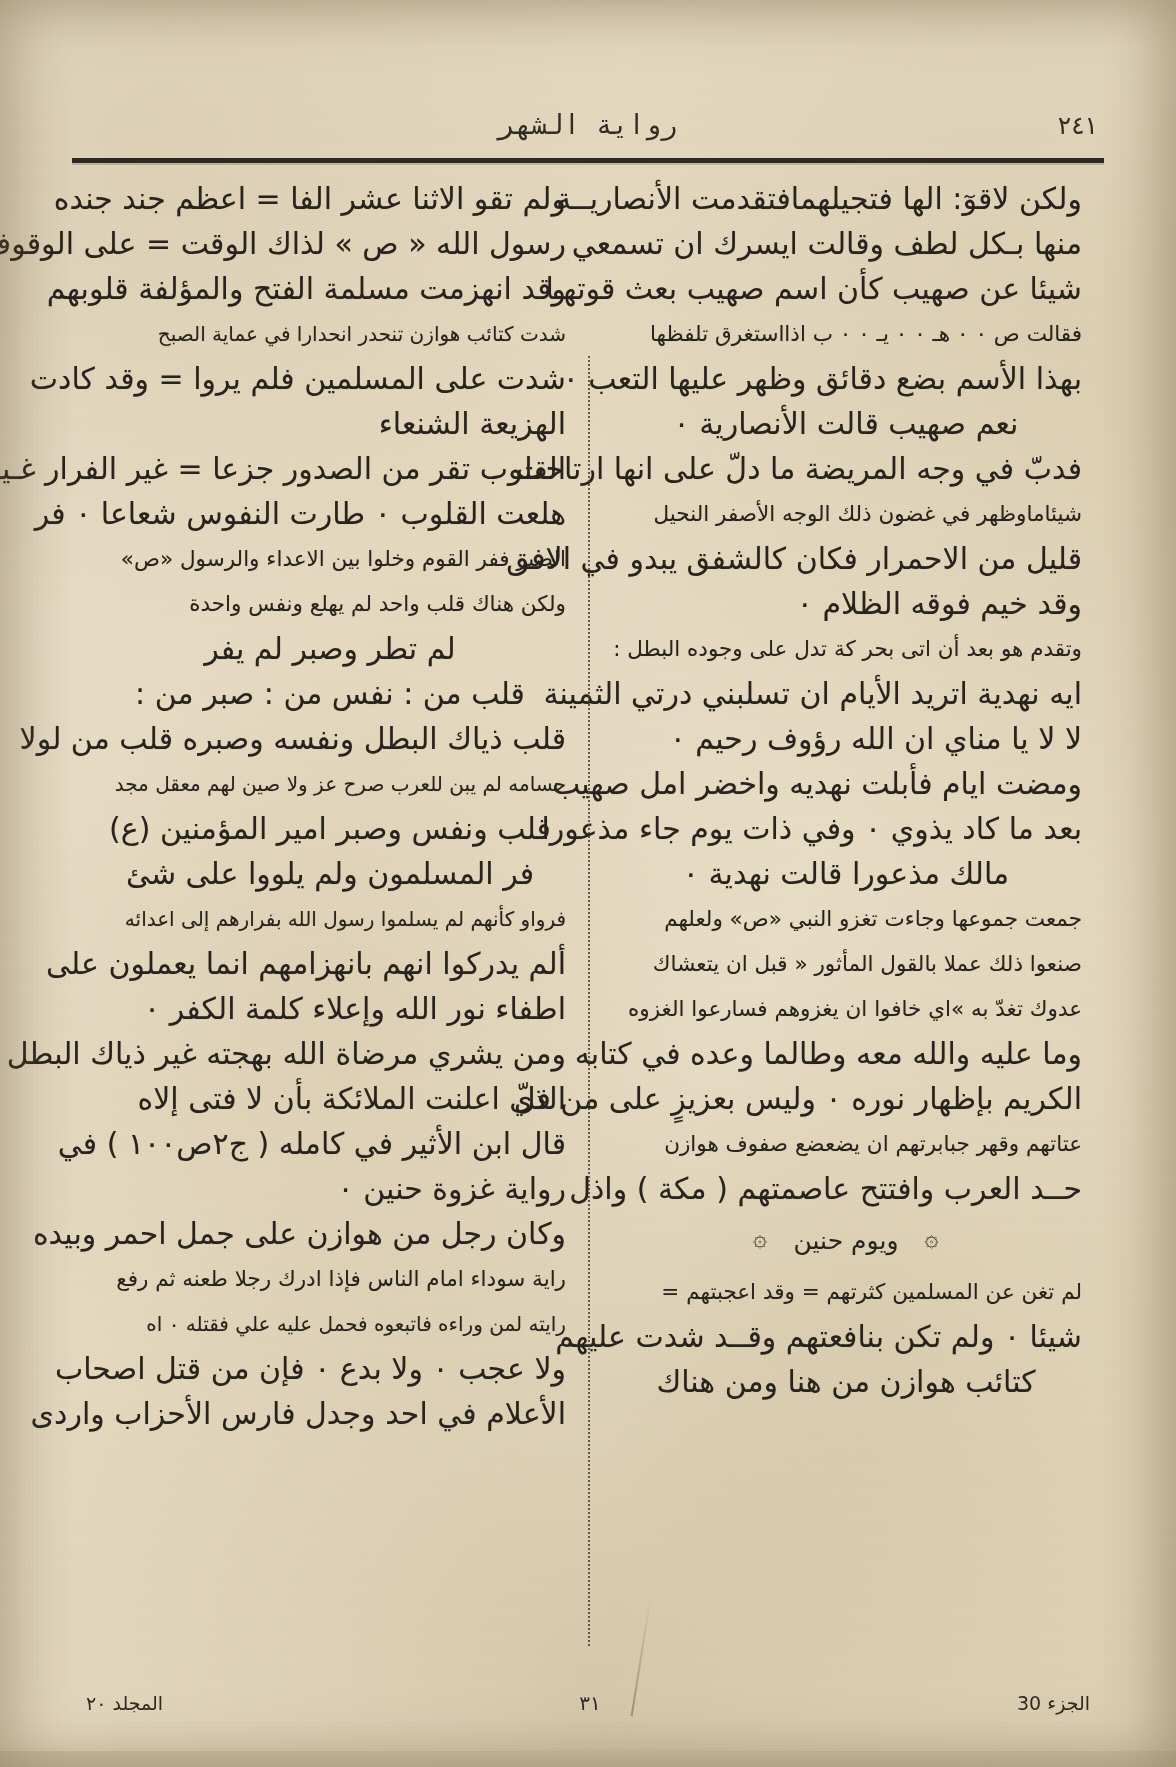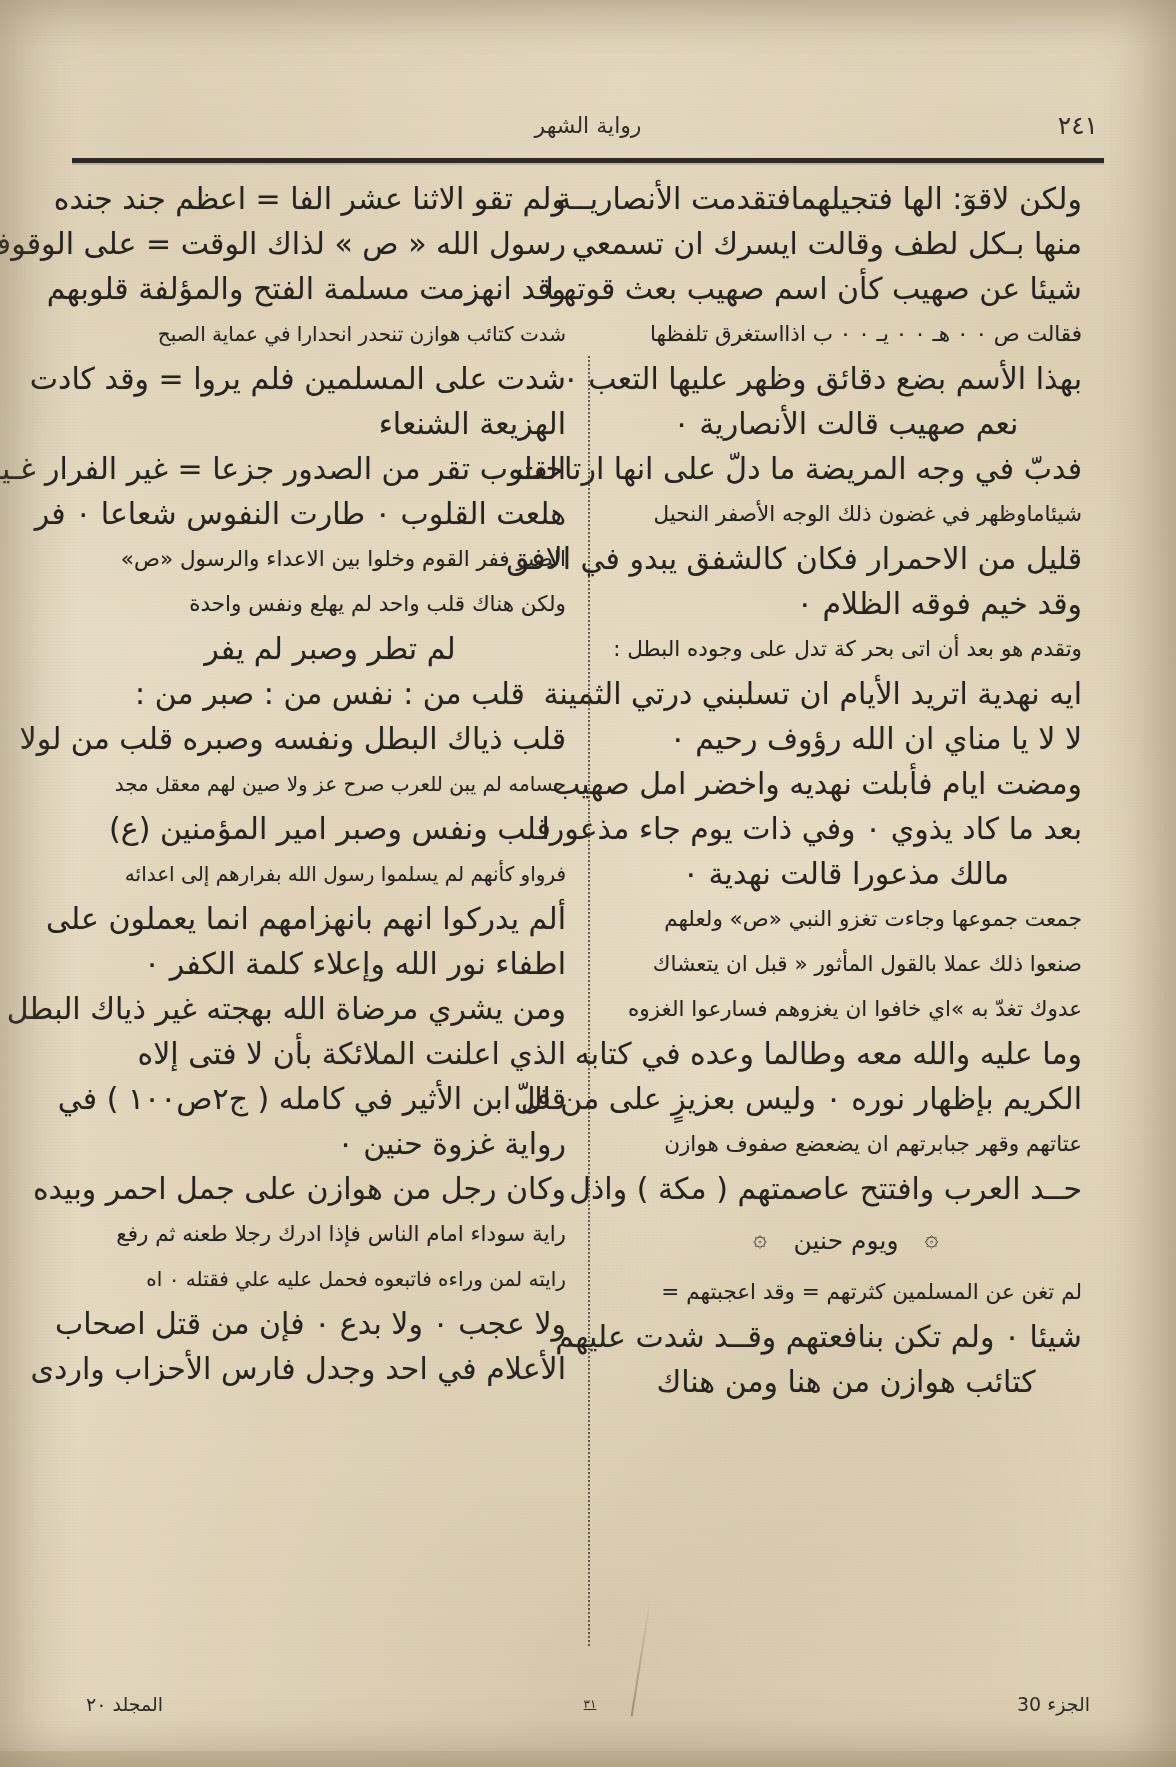--- a/index.html
+++ b/index.html
@@ -59,22 +59,23 @@
   .page-number {
     font-size: 25px;
     letter-spacing: 2px;
     color: #332f26;
     font-family: "DejaVu Sans", "Liberation Sans", sans-serif;
   }
   .header-title {
     position: absolute;
     left: 0; right: 0;
     text-align: center;
-    font-size: 22px;
+    font-size: 27px;
     color: #312d25;
+    font-family: Liberation Mono, monospace;
   }
   .header-spacer { width: 60px; }
 
   .rule {
     position: absolute;
     top: 158px;
     left: 72px;
     right: 72px;
     height: 5px;
     background: #2d2a23;
@@ -151,21 +152,21 @@
     position: absolute;
     bottom: 52px;
     left: 86px;
     right: 86px;
     display: flex;
     align-items: center;
     justify-content: space-between;
     font-size: 19px;
     color: #2f2b23;
   }
-  .footer .mid { font-size: 12px; letter-spacing: 1px; text-decoration: underline; }
+  .footer .mid { font-size: 20px; letter-spacing: 1px; }
 
   
   .crease {
     position: absolute;
     bottom: 50px;
     left: 640px;
     width: 2px;
     height: 120px;
     background: linear-gradient(180deg, rgba(90,76,52,0.0), rgba(90,76,52,0.45));
     transform: rotate(9deg);
@@ -241,20 +242,21 @@
       <div class="line start">الهزيعة الشنعاء</div>
       <div class="line just">القلوب تقر من الصدور جزعا = غير الفرار غـير</div>
       <div class="line just">هلعت القلوب ٠ طارت النفوس شعاعا ٠ فر</div>
       <div class="line just tight">الصبر ففر القوم وخلوا بين الاعداء والرسول «ص»</div>
       <div class="line just tight">ولكن هناك قلب واحد لم يهلع ونفس واحدة</div>
       <div class="line center">لم تطر وصبر لم يفر</div>
       <div class="line center">قلب من : نفس من : صبر من :</div>
       <div class="line just">قلب ذياك البطل ونفسه وصبره قلب من لولا</div>
       <div class="line just tiny">حسامه لم يبن للعرب صرح عز ولا صين لهم معقل مجد</div>
       <div class="line center">قلب ونفس وصبر امير المؤمنين (ع)</div>
+      <div class="line center">فر المسلمون ولم يلووا على شئ</div>
       <div class="line just tiny">فرواو كأنهم لم يسلموا رسول الله بفرارهم إلى اعدائه</div>
       <div class="line just">ألم يدركوا انهم بانهزامهم انما يعملون على</div>
       <div class="line just">اطفاء نور الله وإعلاء كلمة الكفر ٠</div>
       <div class="line just">ومن يشري مرضاة الله بهجته غير ذياك البطل</div>
       <div class="line just">الذي اعلنت الملائكة بأن لا فتى إلاه</div>
       <div class="line just">قال ابن الأثير في كامله ( ج٢ص١٠٠ ) في</div>
       <div class="line start">رواية غزوة حنين ٠</div>
       <div class="line just">وكان رجل من هوازن على جمل احمر وبيده</div>
       <div class="line just tight">راية سوداء امام الناس فإذا ادرك رجلا طعنه ثم رفع</div>
       <div class="line just tiny">رايته لمن وراءه فاتبعوه فحمل عليه علي فقتله ٠ اه</div>

